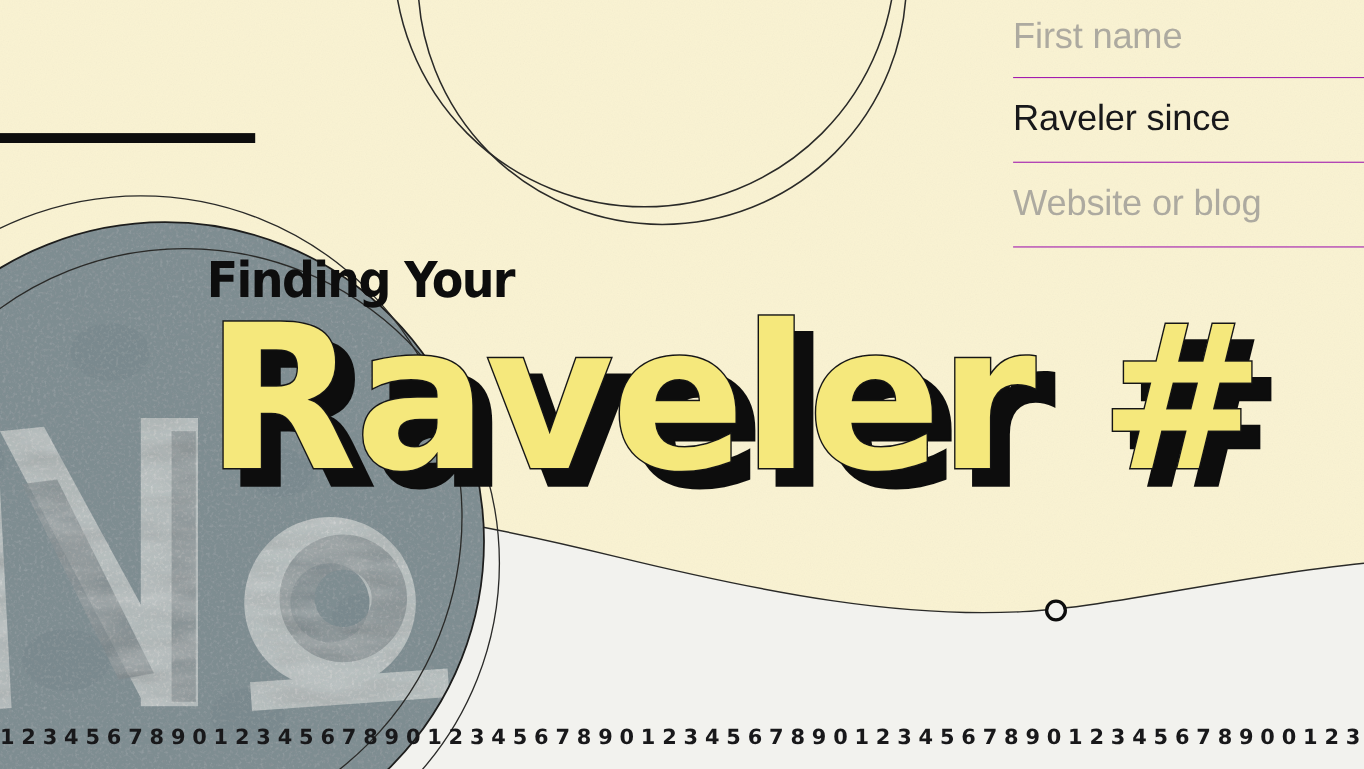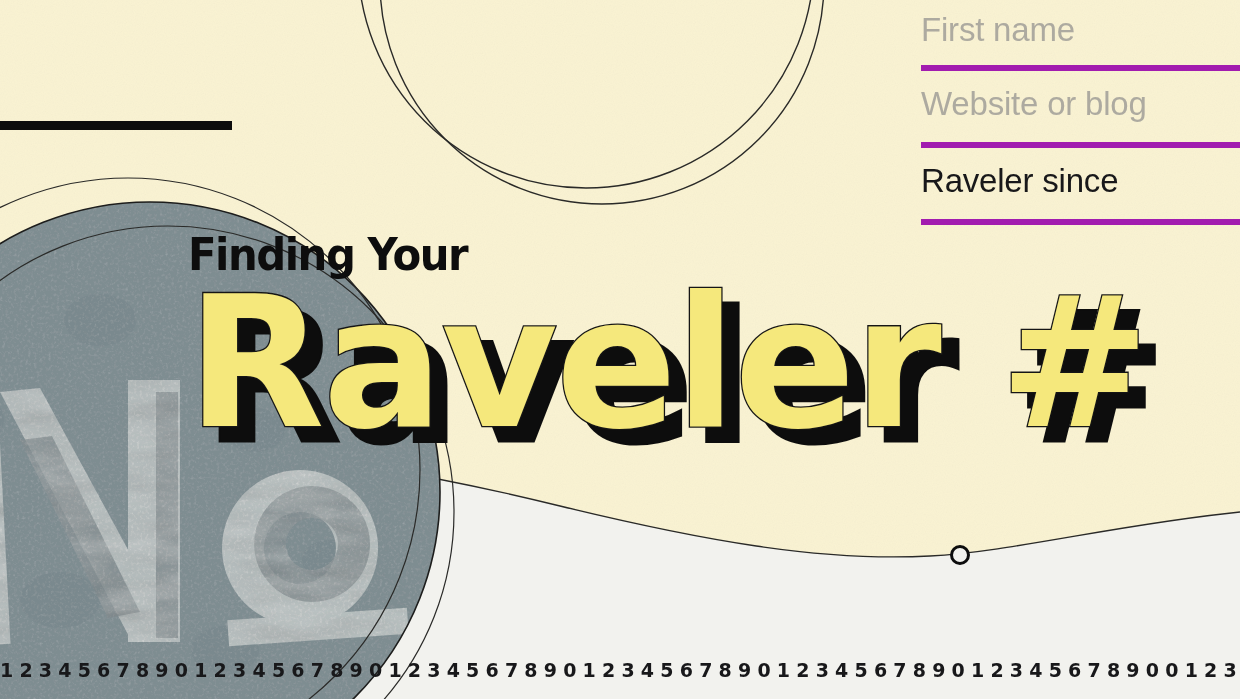--- a/index.html
+++ b/index.html
@@ -28,21 +28,21 @@
   }
 
   
   .form-panel{
     position:absolute;left:921px;top:0;width:319px;height:302px;
   }
   .form-field{
     position:relative;
     height:77px;
     box-sizing:border-box;
-    border-bottom:6px solid #a21caf;
+    border-bottom:1px solid #a21caf;
     display:flex;align-items:center;text-align:right;
   }
   .form-field:first-child{height:71px;}
   .field-text{
     font-size:33px;
     letter-spacing:-0.2px;
     color:#adaaa0;
     white-space:nowrap;
     line-height:1;
     padding-bottom:6px;
@@ -214,24 +214,24 @@
     </svg>
   </div>
 
   <div class="black-rule"></div>
 
   <div class="form-panel">
     <div class="form-field">
       <span class="field-text">First name</span>
     </div>
     <div class="form-field">
-      <span class="field-text">Website or blog</span>
+      <span class="field-text filled">Raveler since</span>
     </div>
     <div class="form-field">
-      <span class="field-text filled">Raveler since</span>
+      <span class="field-text">Website or blog</span>
     </div>
   </div>
 
   <div class="eyebrow">Finding Your</div>
 
   <div class="headline-wrap">
     <div class="headline shadow" aria-hidden="true">Raveler #</div>
     <div class="headline face">Raveler #</div>
   </div>
 

